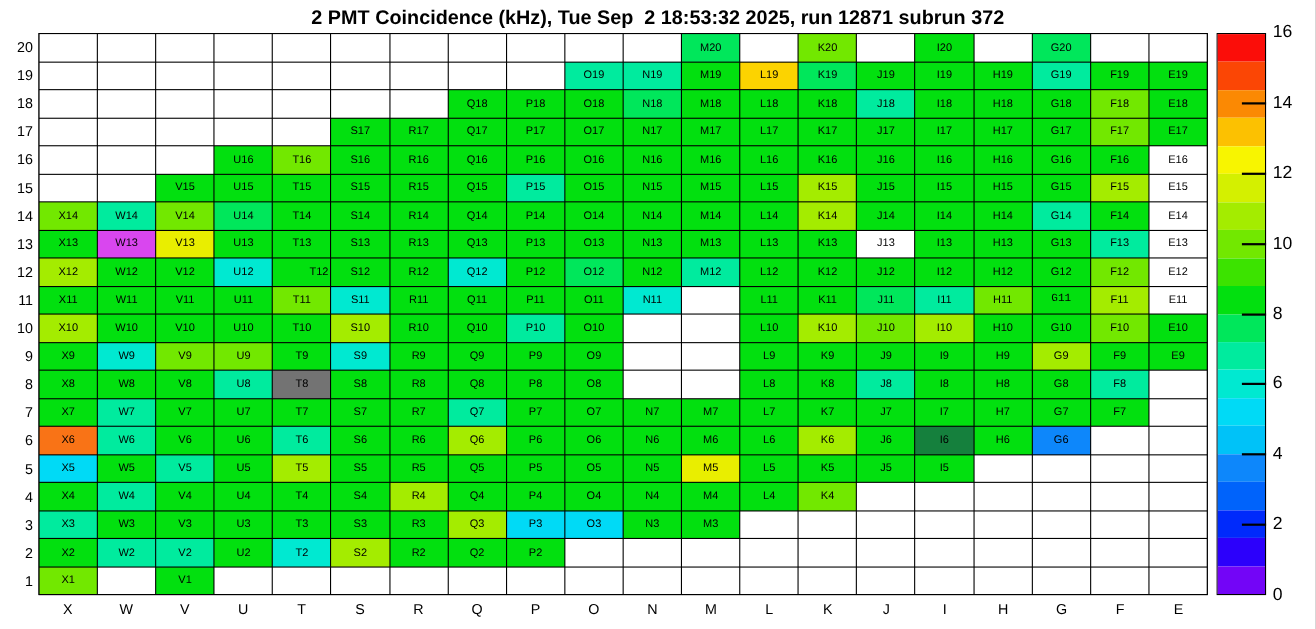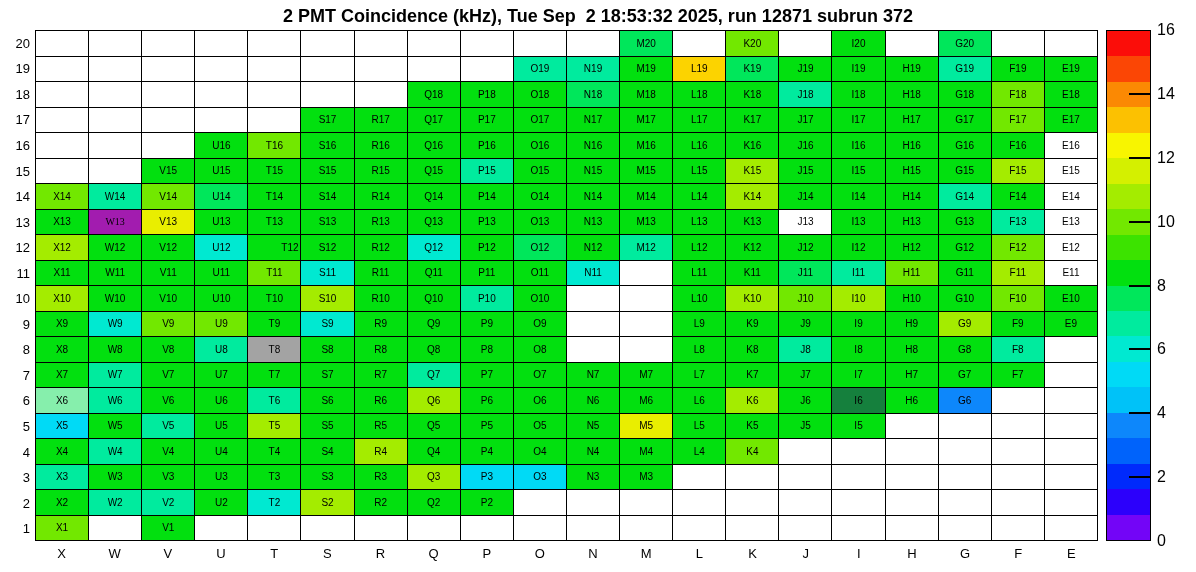--- a/index.html
+++ b/index.html
@@ -353,21 +353,21 @@
     </div>
     <div class="cell" style="background: rgb(2, 224, 15);">
       <span>F14</span>
     </div>
     <div class="cell" style="background: rgb(255, 255, 255); text-align: right;">
       <span>E14</span>
     </div>
     <div class="cell" style="background: rgb(2, 224, 15);">
       <span>X13</span>
     </div>
-    <div class="cell" style="background: #a21caf; font-family: Liberation Serif, serif;">
+    <div class="cell" style="background: #d946ef;">
       <span>W13</span>
     </div>
     <div class="cell" style="background: rgb(233, 238, 0);">
       <span>V13</span>
     </div>
     <div class="cell" style="background: rgb(2, 224, 15);">
       <span>U13</span>
     </div>
     <div class="cell" style="background: rgb(2, 224, 15);">
       <span>T13</span>
@@ -519,21 +519,21 @@
     </div>
     <div class="cell" style="background: rgb(0, 231, 91);">
       <span>J11</span>
     </div>
     <div class="cell" style="background: rgb(0, 235, 158);">
       <span>I11</span>
     </div>
     <div class="cell" style="background: rgb(114, 232, 0);">
       <span>H11</span>
     </div>
-    <div class="cell" style="background: rgb(2, 224, 15);">
+    <div class="cell" style="background: rgb(2, 224, 15); font-family: Liberation Mono, monospace;">
       <span>G11</span>
     </div>
     <div class="cell" style="background: rgb(164, 236, 0);">
       <span>F11</span>
     </div>
     <div class="cell" style="background: rgb(255, 255, 255);">
       <span>E11</span>
     </div>
     <div class="cell" style="background: rgb(164, 236, 0);">
       <span>X10</span>
@@ -652,21 +652,21 @@
     </div>
     <div class="cell" style="background: rgb(2, 224, 15);">
       <span>W8</span>
     </div>
     <div class="cell" style="background: rgb(2, 224, 15);">
       <span>V8</span>
     </div>
     <div class="cell" style="background: rgb(0, 235, 158);">
       <span>U8</span>
     </div>
-    <div class="cell" style="background: #a3a3a3; text-align: center;">
+    <div class="cell" style="background: #737373; text-align: center;">
       <span>T8</span>
     </div>
     <div class="cell" style="background: rgb(2, 224, 15);">
       <span>S8</span>
     </div>
     <div class="cell" style="background: rgb(2, 224, 15);">
       <span>R8</span>
     </div>
     <div class="cell" style="background: rgb(2, 224, 15);">
       <span>Q8</span>
@@ -752,21 +752,21 @@
     <div class="cell" style="background: rgb(2, 224, 15);">
       <span>H7</span>
     </div>
     <div class="cell" style="background: rgb(2, 224, 15);">
       <span>G7</span>
     </div>
     <div class="cell" style="background: rgb(2, 224, 15);">
       <span>F7</span>
     </div>
     <div class="cell"></div>
-    <div class="cell" style="background: #86efac;">
+    <div class="cell" style="background: #f97316;">
       <span>X6</span>
     </div>
     <div class="cell" style="background: rgb(0, 235, 158);">
       <span>W6</span>
     </div>
     <div class="cell" style="background: rgb(2, 224, 15);">
       <span>V6</span>
     </div>
     <div class="cell" style="background: rgb(2, 224, 15);">
       <span>U6</span>

